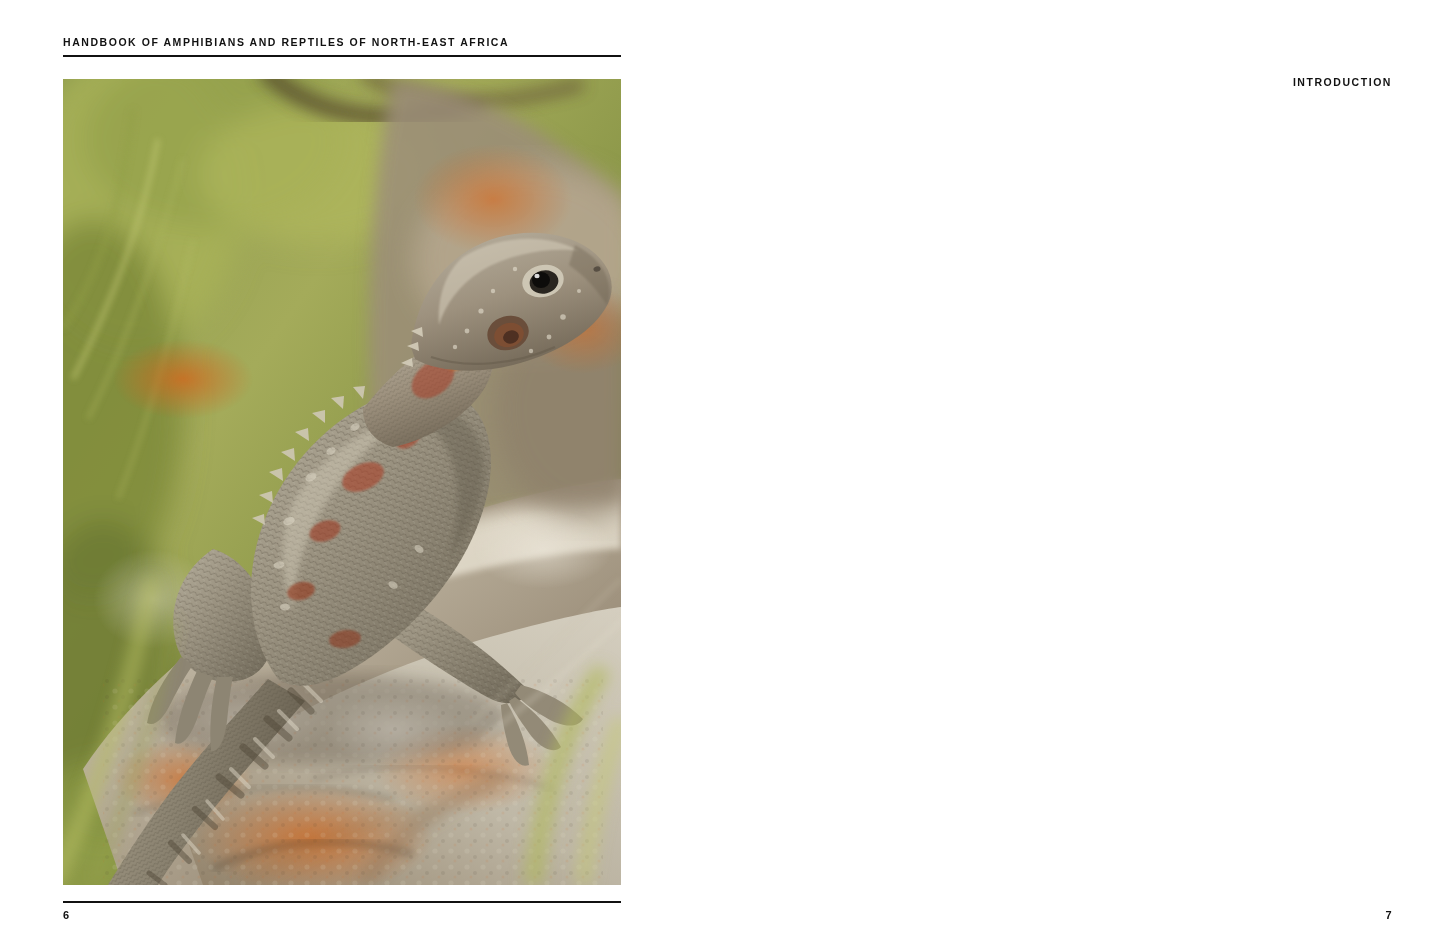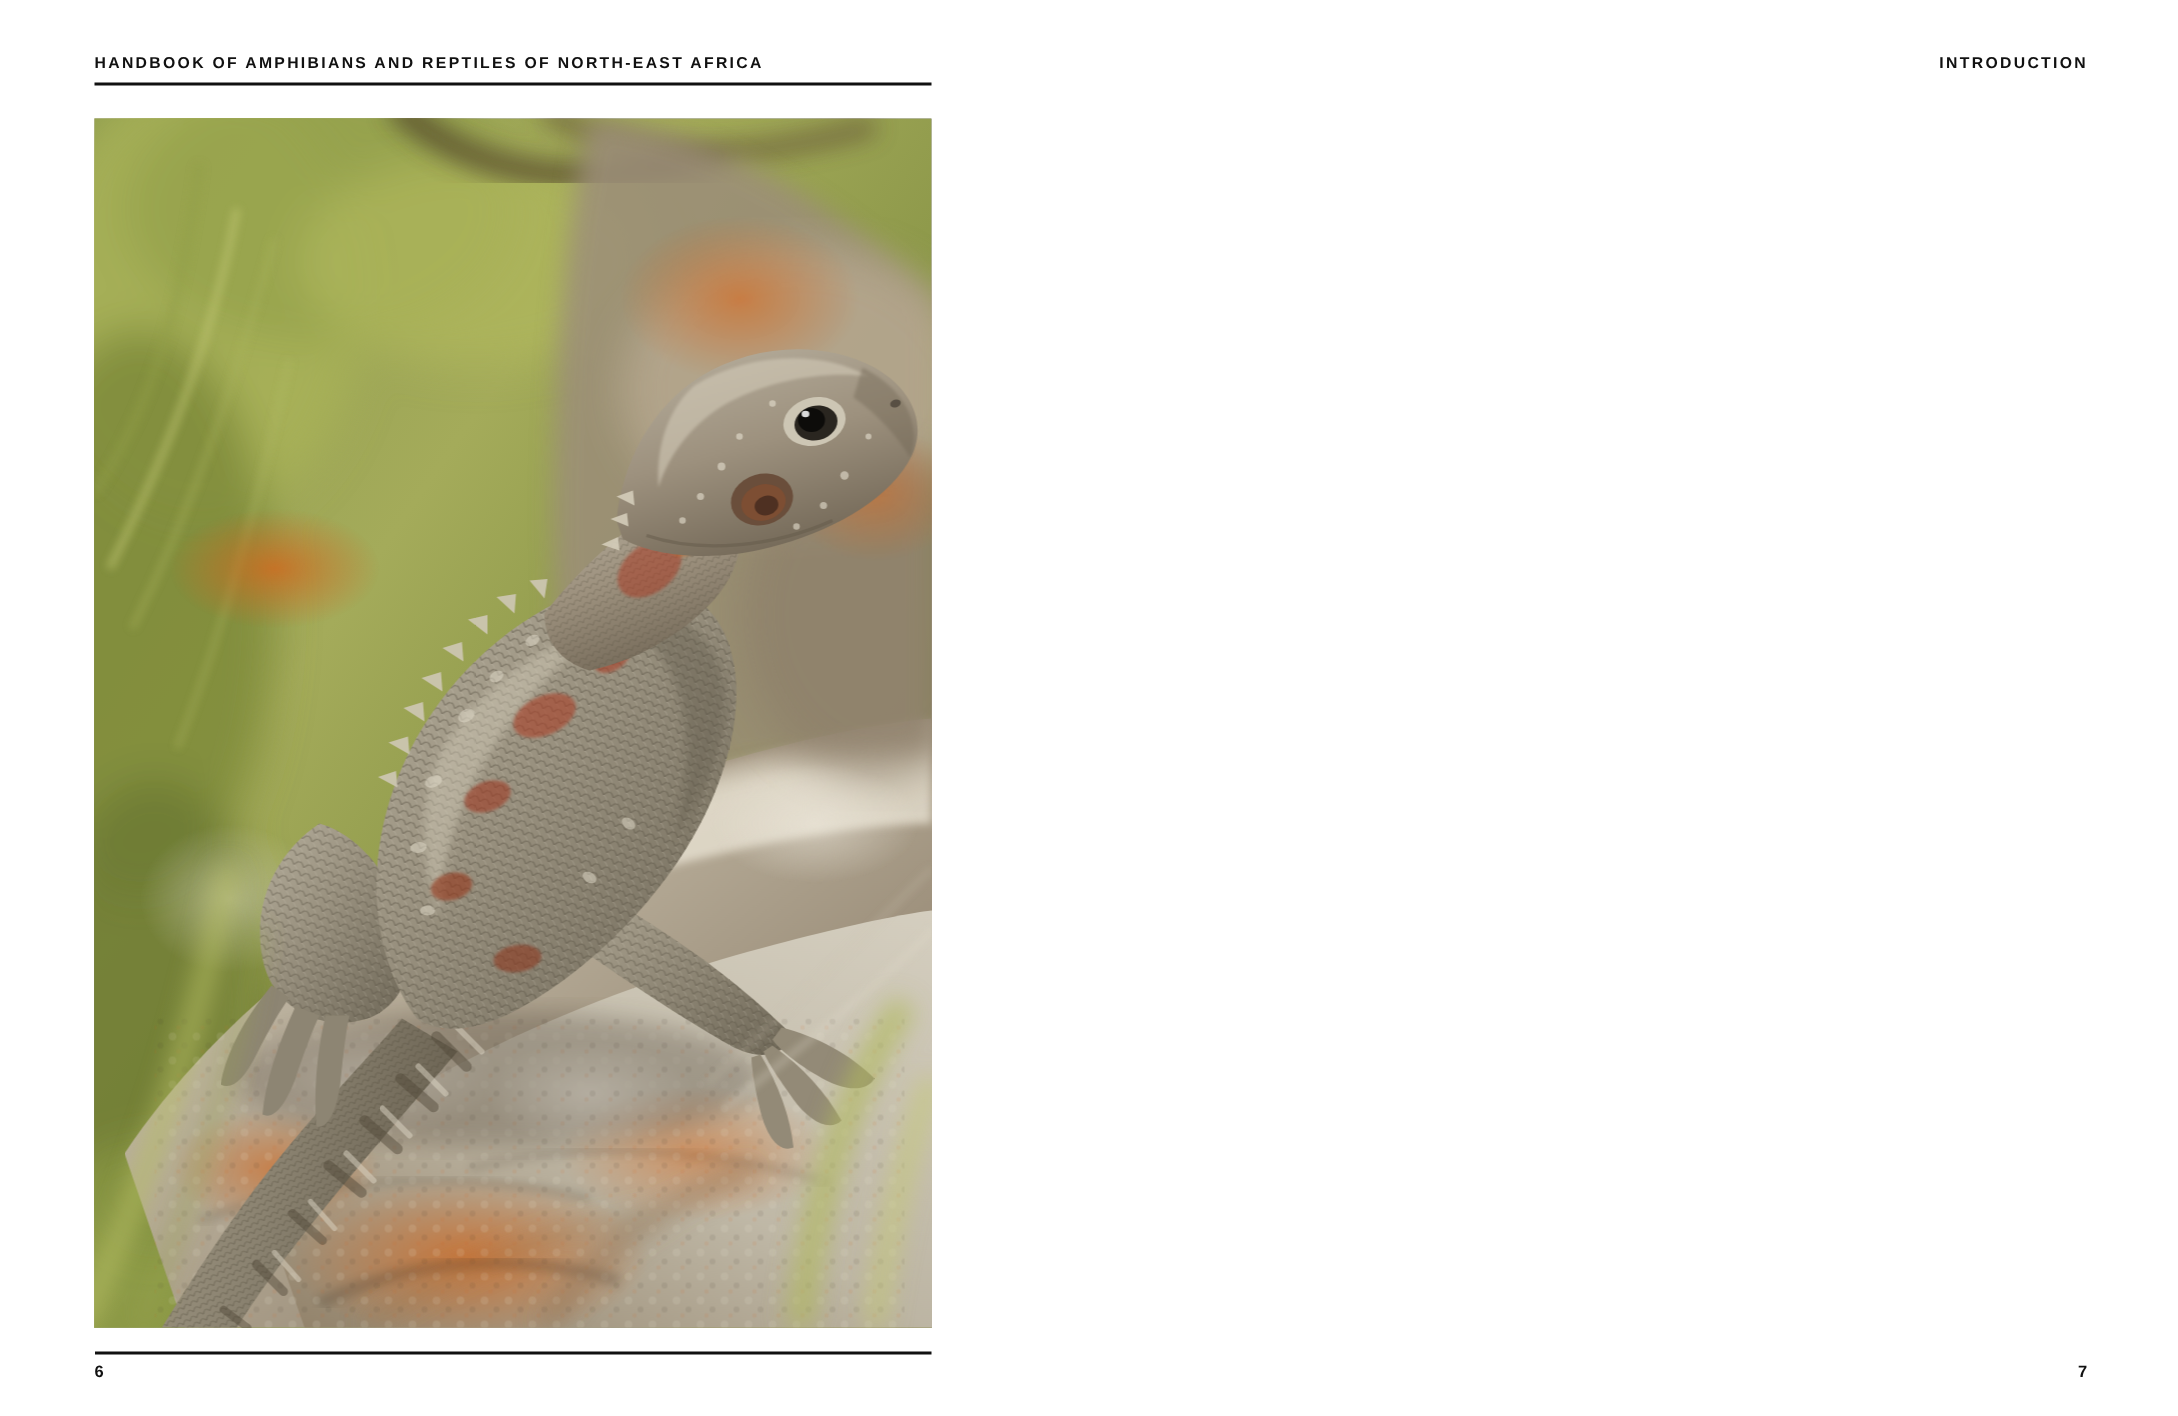--- a/index.html
+++ b/index.html
@@ -36,21 +36,21 @@
     position: absolute;
     top: 36px;
     font-size: 10.5px;
     letter-spacing: 1.55px;
     font-weight: 600;
     color: #111;
     text-transform: uppercase;
     white-space: nowrap;
   }
   .runhead-left  { left: 63px; }
-  .runhead-right { right: 60px; text-align: right; }
+  .runhead-right { right: 60px; text-align: right; margin-top: 40px; }
 
   .rule-top {
     position: absolute;
     top: 55px;
     height: 1.6px;
     background: #111;
   }
   .rule-top-left  { left: 63px;  width: 558px; }
 
   

